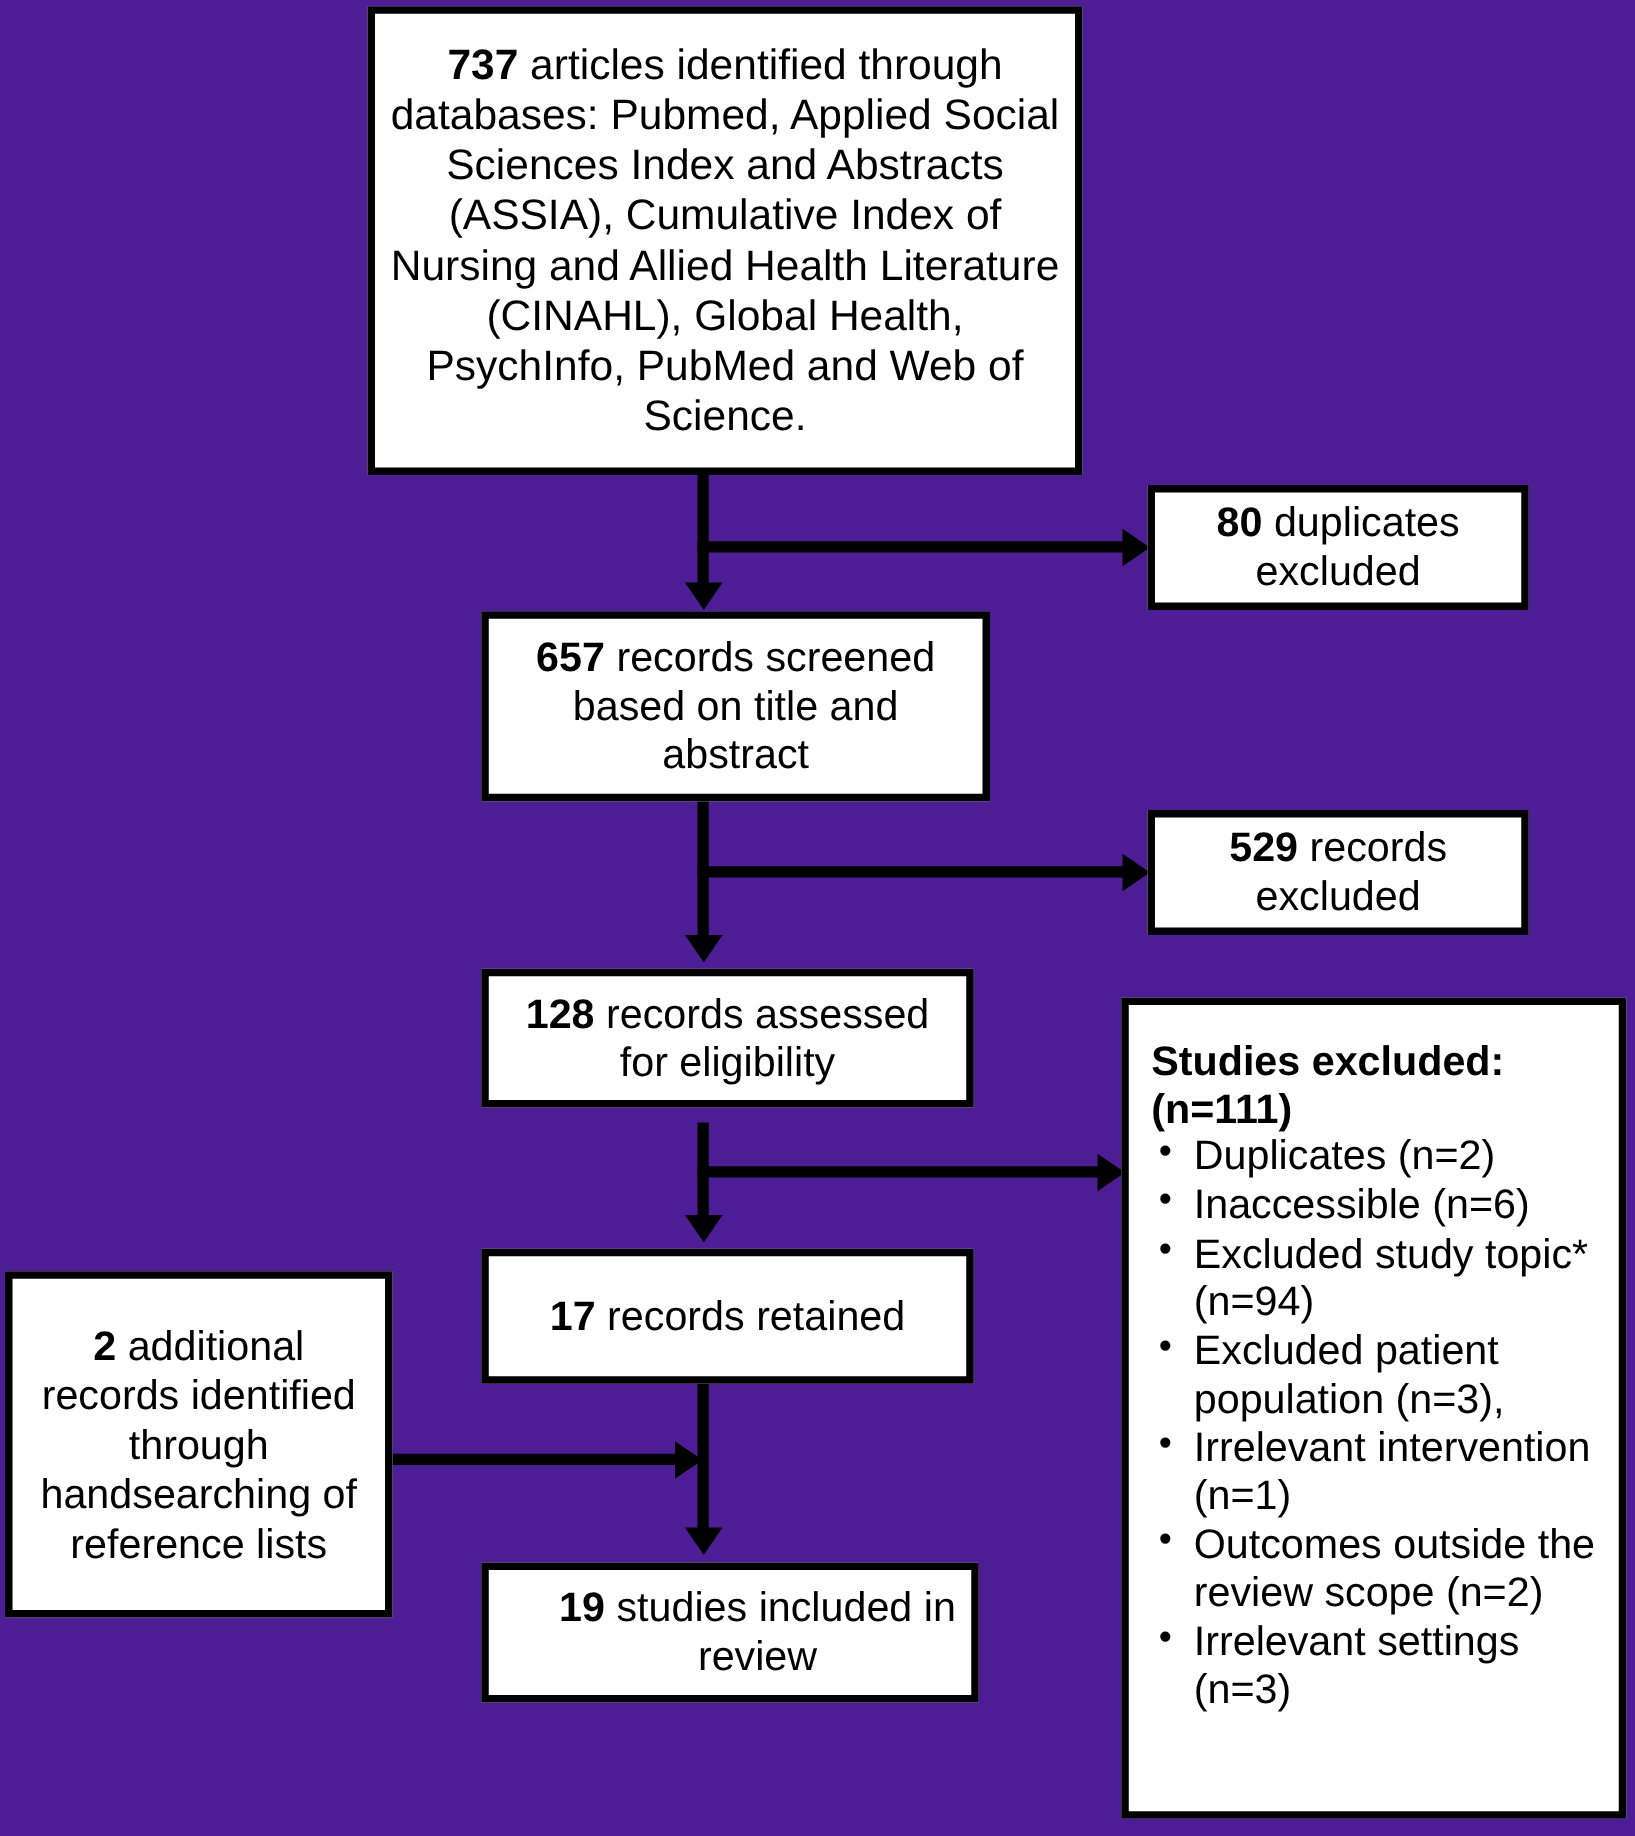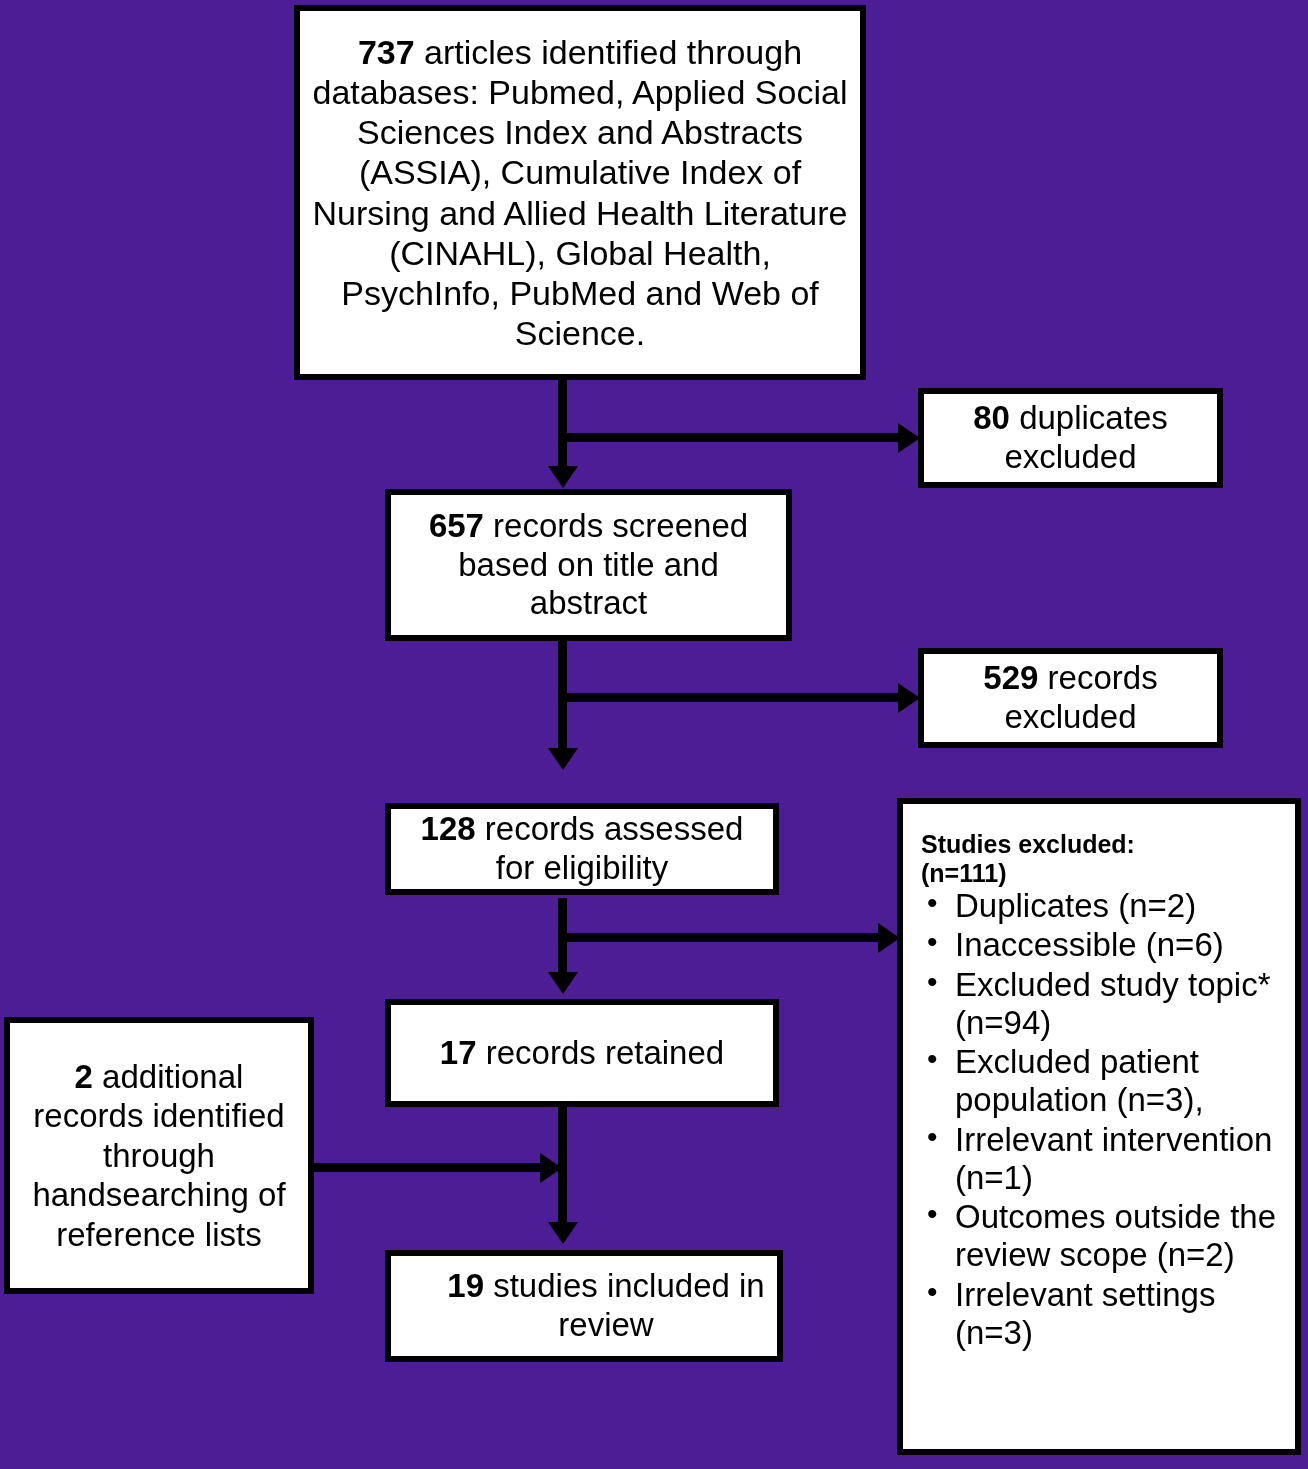--- a/index.html
+++ b/index.html
@@ -45,31 +45,31 @@
   #box-duplicates { left: 918px; top: 388px; width: 305px; height: 100px; }
   #box-duplicates .txt { font-size: 33px; }
 
   
   #box-screened { left: 385px; top: 489px; width: 407px; height: 152px; }
 
   
   #box-excluded529 { left: 918px; top: 648px; width: 305px; height: 100px; }
 
   
-  #box-assessed { left: 385px; top: 803px; width: 394px; height: 92px; }
+  #box-assessed { left: 385px; top: 775px; width: 394px; height: 111px; }
 
   
   #box-studies-excluded {
     left: 897px; top: 798px; width: 404px; height: 657px;
     display: block;
     padding: 26px 14px 10px 18px;
   }
   #box-studies-excluded .se-head {
     font-weight: bold;
-    font-size: 25px;
+    font-size: 33px;
     line-height: 1.14;
     text-align: left;
     white-space: pre-line;
   }
   #box-studies-excluded ul {
     list-style: none;
     margin: 0;
     padding: 0;
   }
   #box-studies-excluded li {

